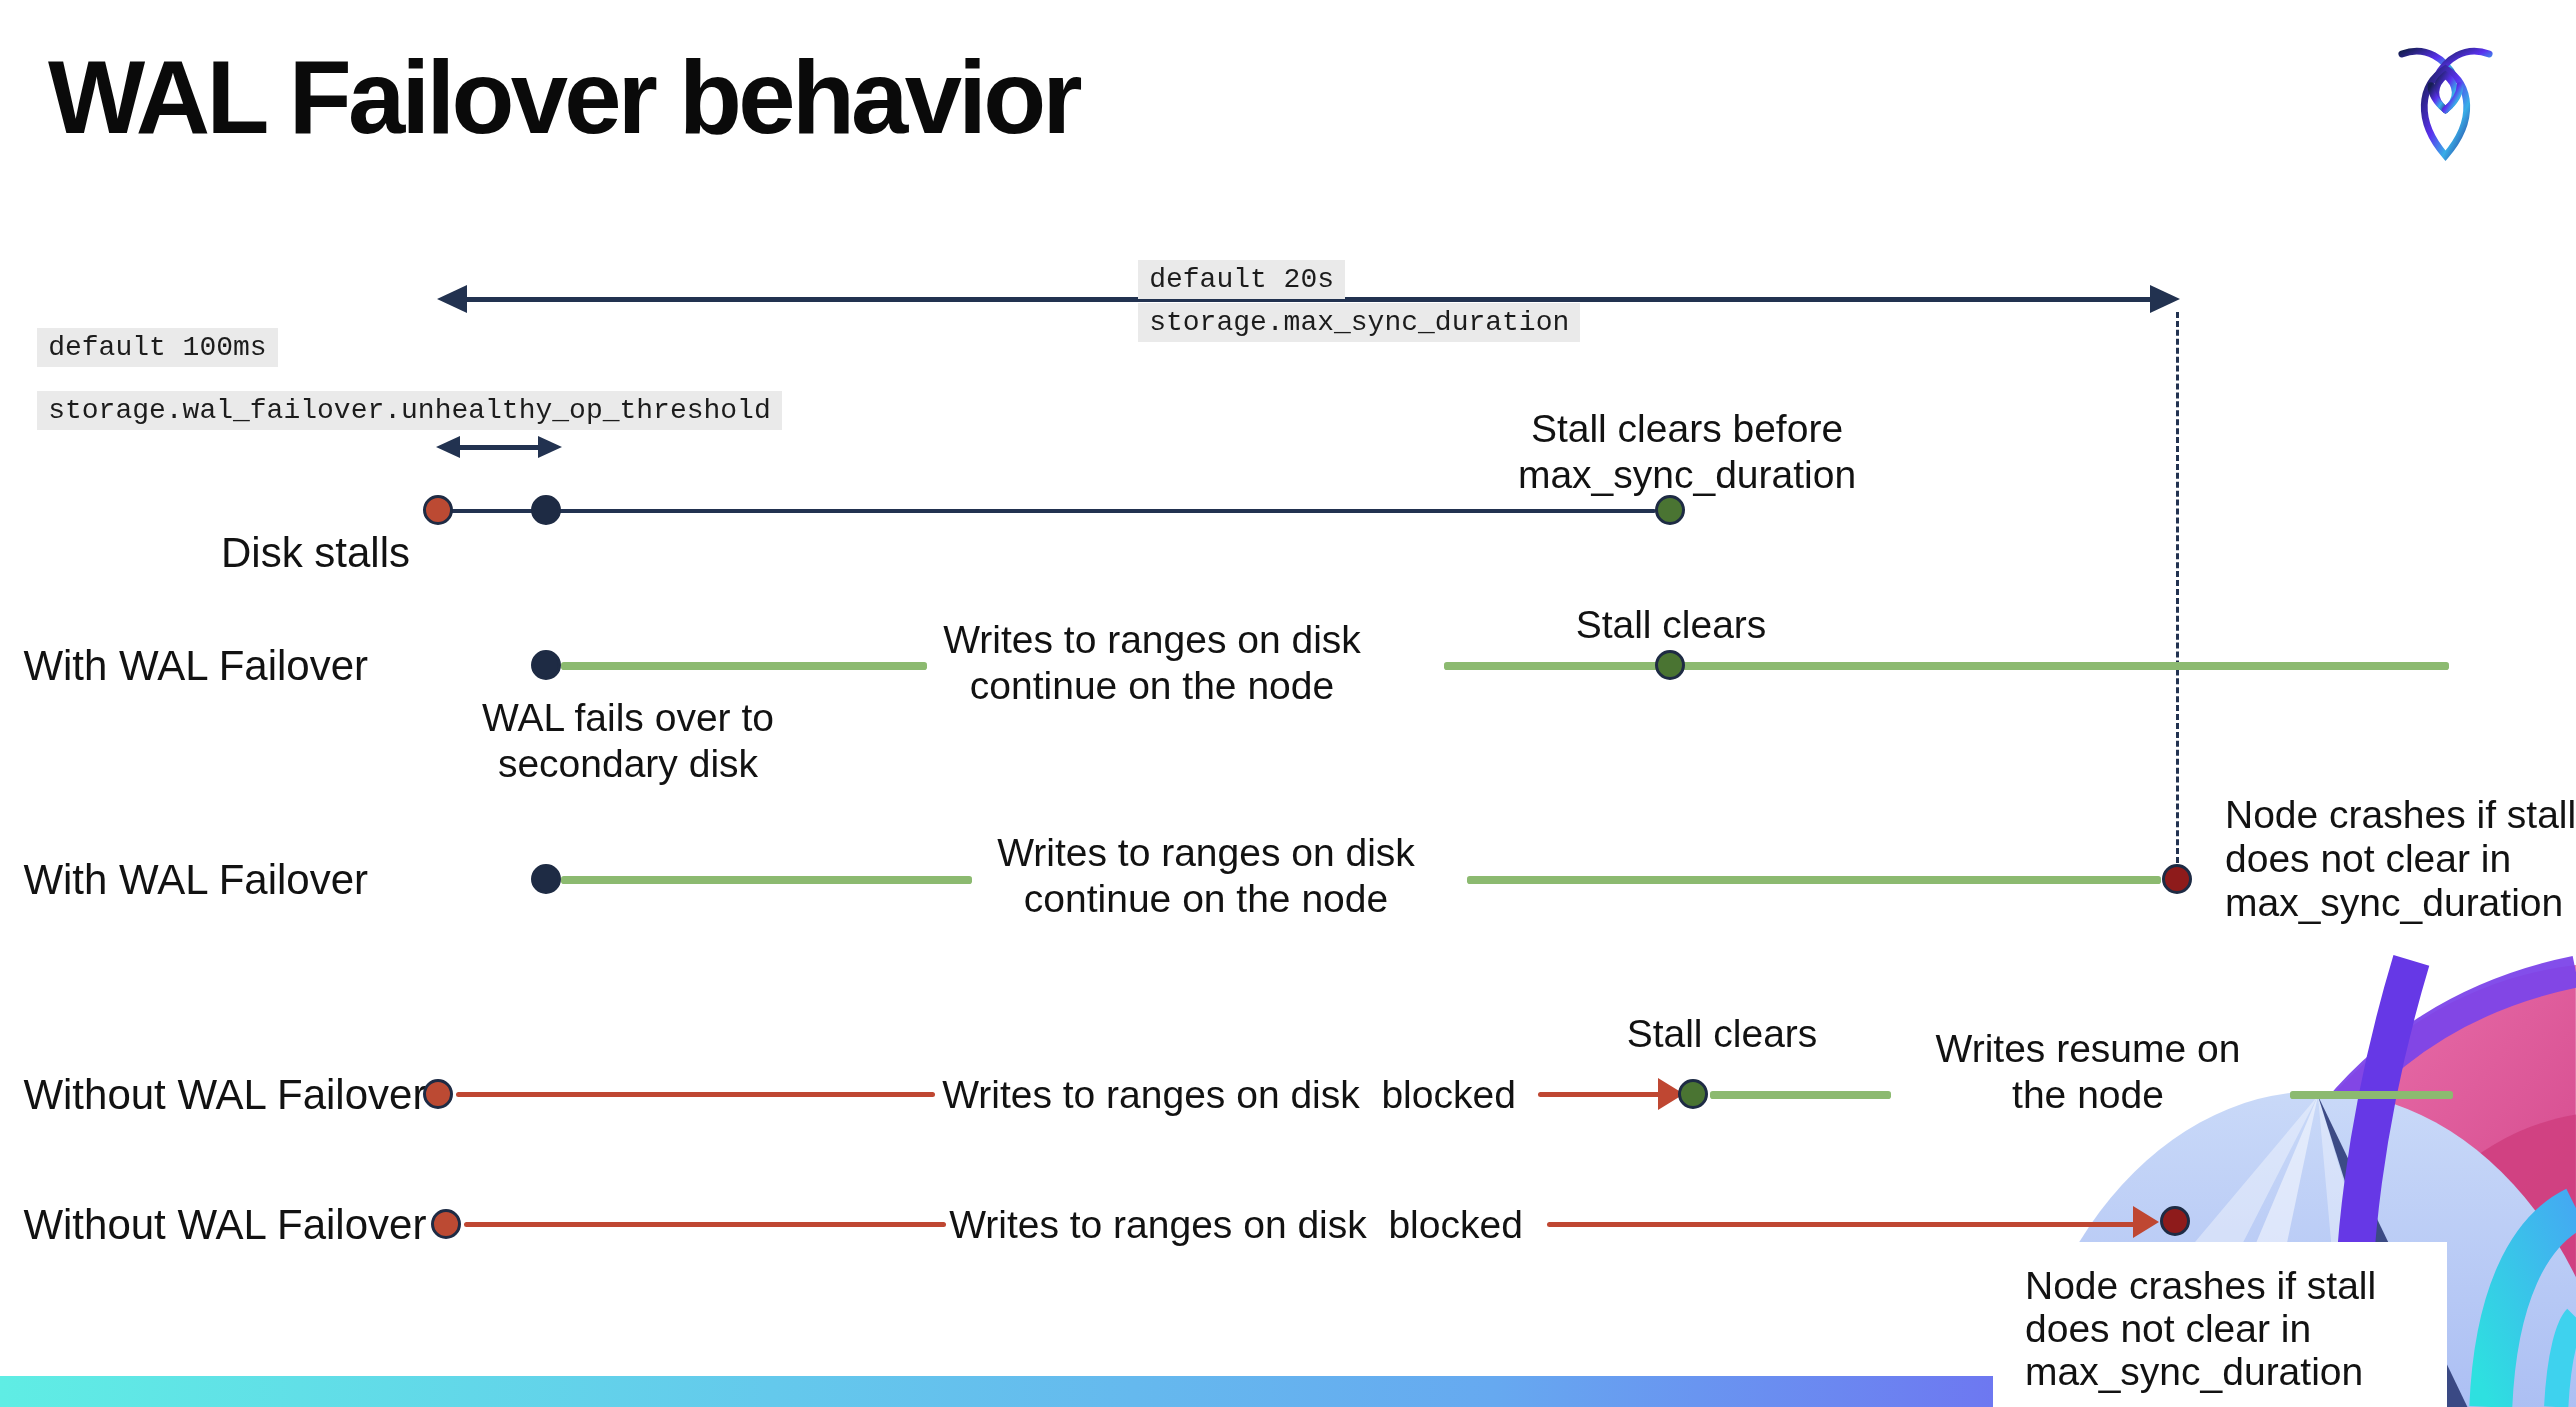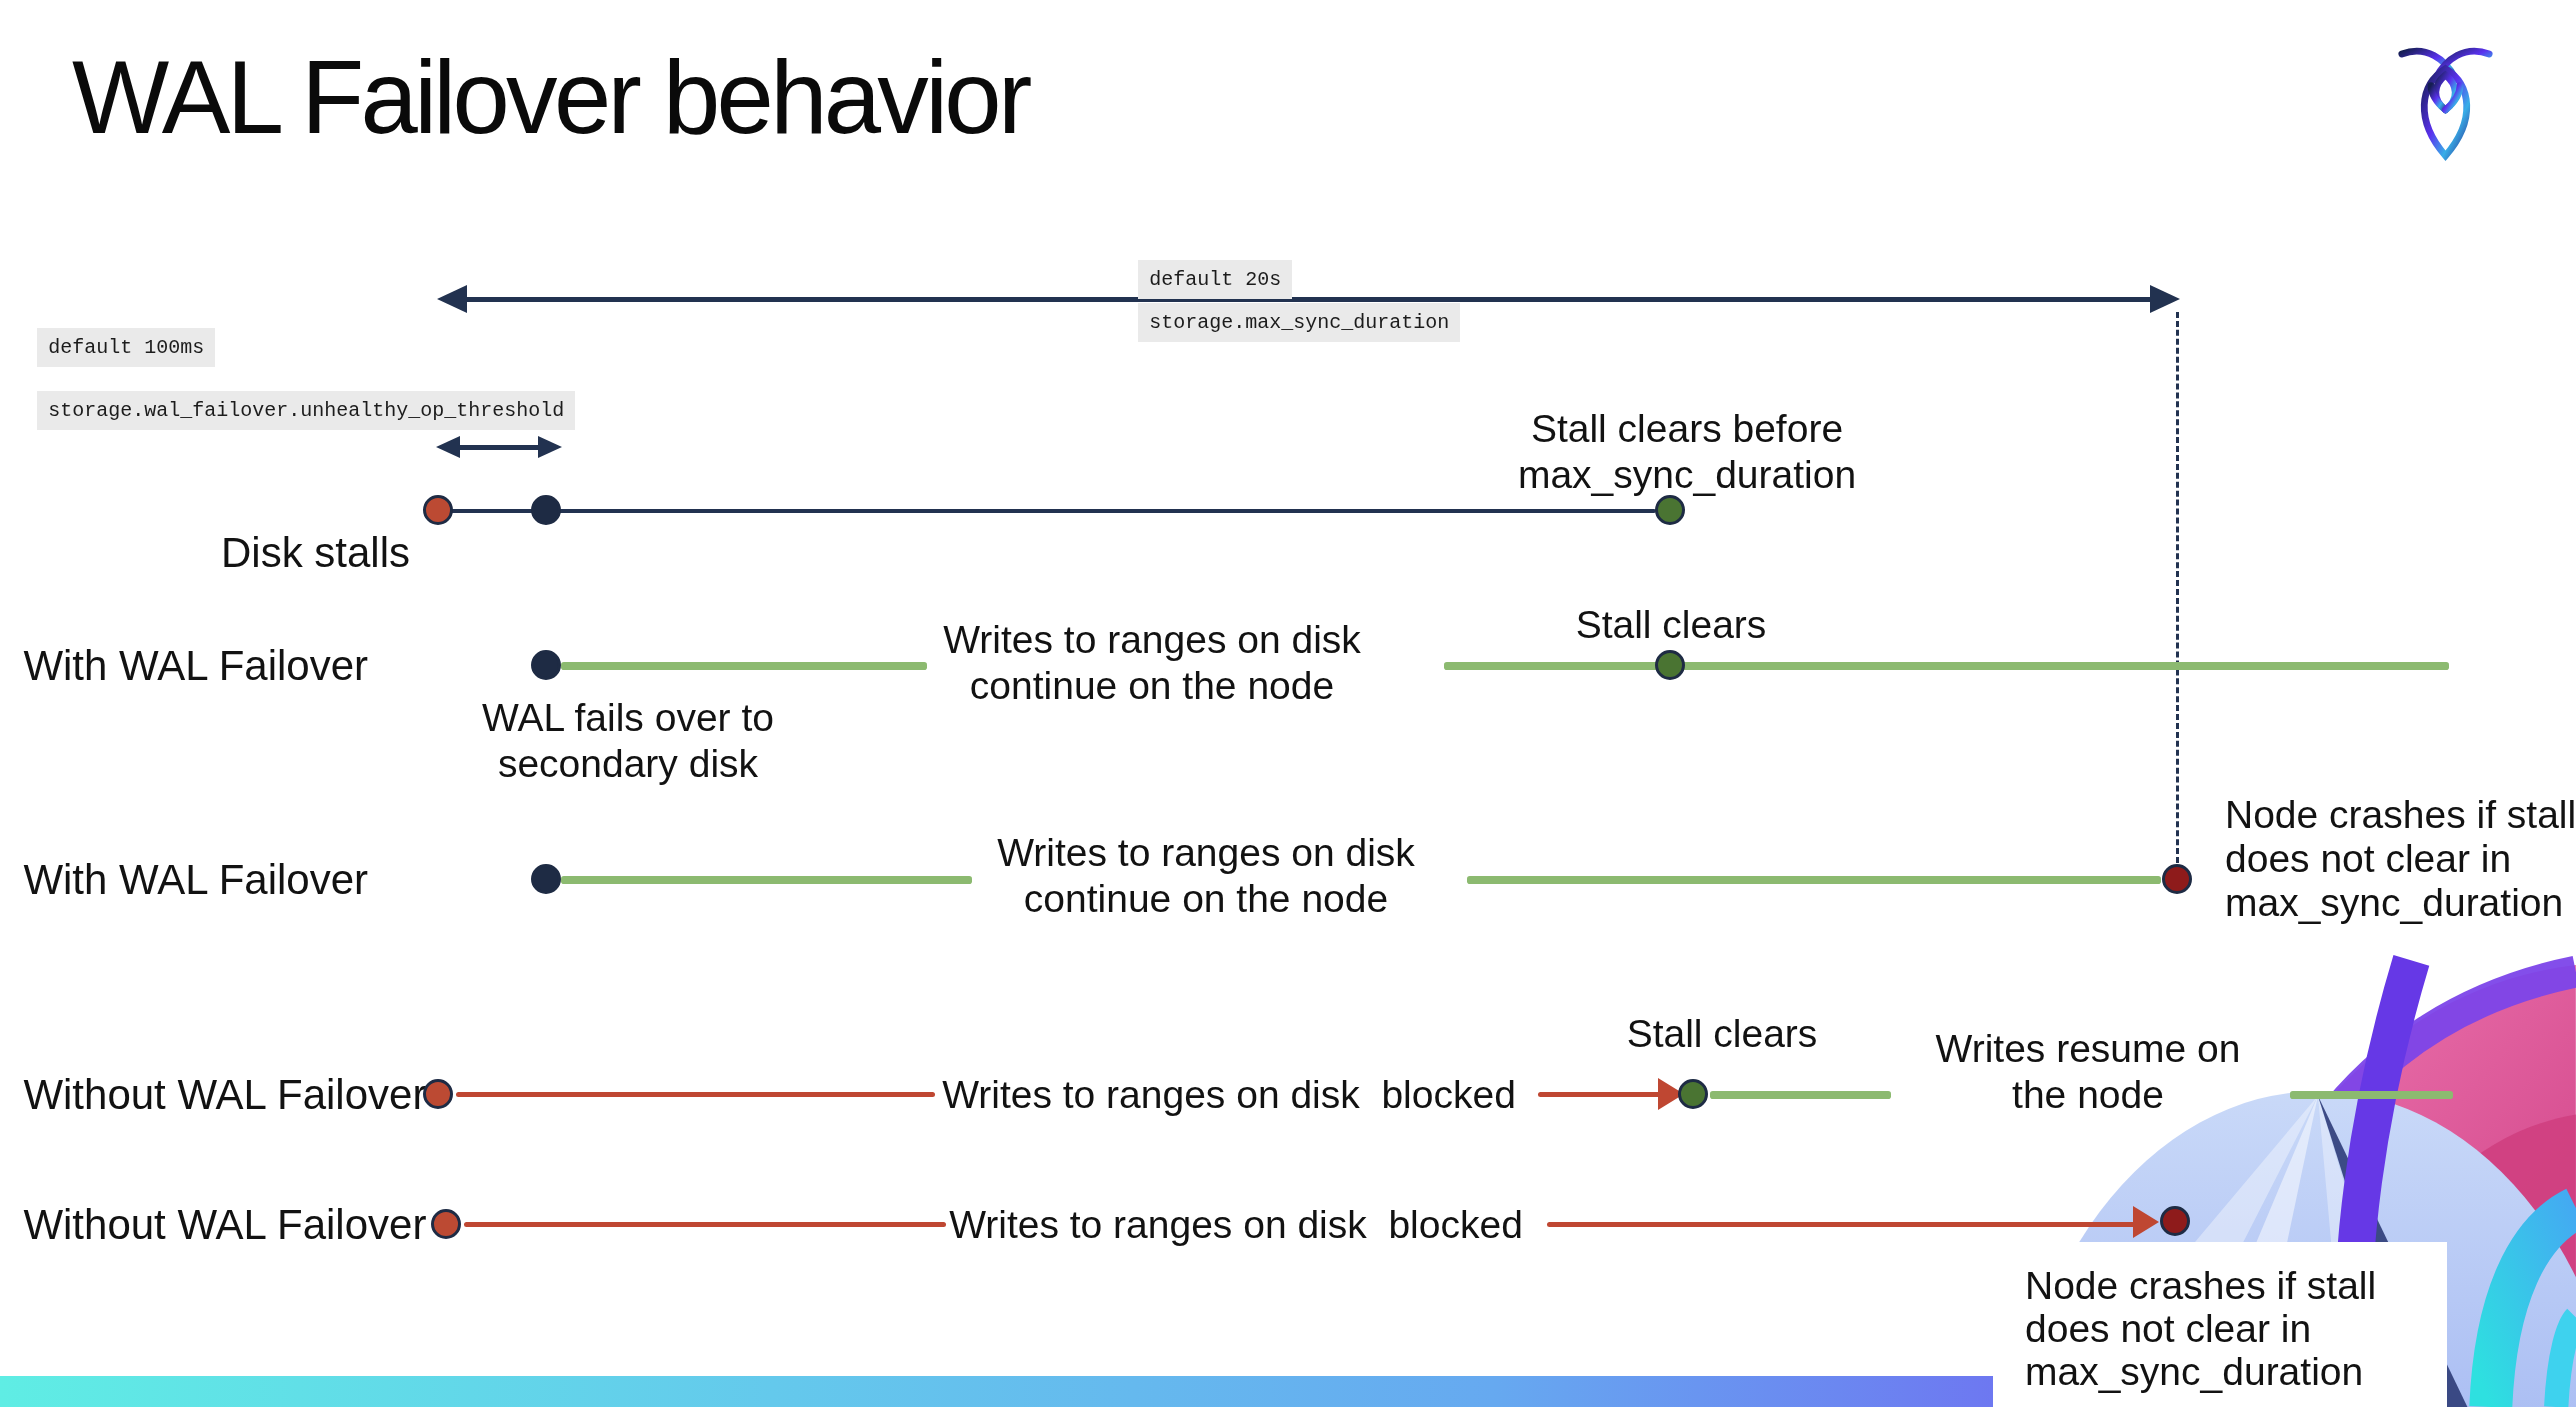--- a/index.html
+++ b/index.html
@@ -1,21 +1,21 @@
 <!DOCTYPE html>
 <html style="--c-navy: #223250; --c-navy_dot: #1E2B44; --c-green_line: #8CBA70; --c-green_dot: #4A7432; --c-red: #BC4A33; --c-red_line: #BF4732; --c-dark_red: #8E1B1B; --c-code_bg: #EAEAEA; --c-bar_left: #5FEDE4; --c-bar_mid: #66A9F0; --c-bar_right: #7C52EC;font-size:15px"><head>
 <meta charset="utf-8">
 <style>
   html,body{margin:0;padding:0;background:#fff;}
   .stage{position:relative;width:2576px;height:1408px;background:#fff;overflow:hidden;
          font-family:"Liberation Sans",sans-serif;color:#121212;}
   .abs{position:absolute;}
-  .title{position:absolute;left:72px;top:39px;font-size:103px;font-weight:normal;
+  .title{position:absolute;left:48px;top:39px;font-size:103px;font-weight:bold;
          letter-spacing:-3.7px;color:#0a0a0a;}
-  .code{position:absolute;font-family:"Liberation Mono",monospace;font-size:20px;
+  .code{position:absolute;font-family:"Liberation Mono",monospace;font-size:28px;
         line-height:32px;background:var(--c-code_bg,#eaeaea);padding:3.7px 11.2px;color:#1c1c1c;
         white-space:pre;}
   .rowlabel{position:absolute;font-size:42px;line-height:47px;color:#121212;white-space:pre;}
   .cap{position:absolute;font-size:39px;line-height:46px;color:#121212;
        white-space:pre-wrap;text-align:center;}
   .cap.left{text-align:left;}
   .hline{position:absolute;border-radius:2.8px;}
   .navy{background:var(--c-navy,#223250);}
   .greenl{background:var(--c-green_line,#8CBA70);}
   .redl{background:var(--c-red_line,#BF4732);}

